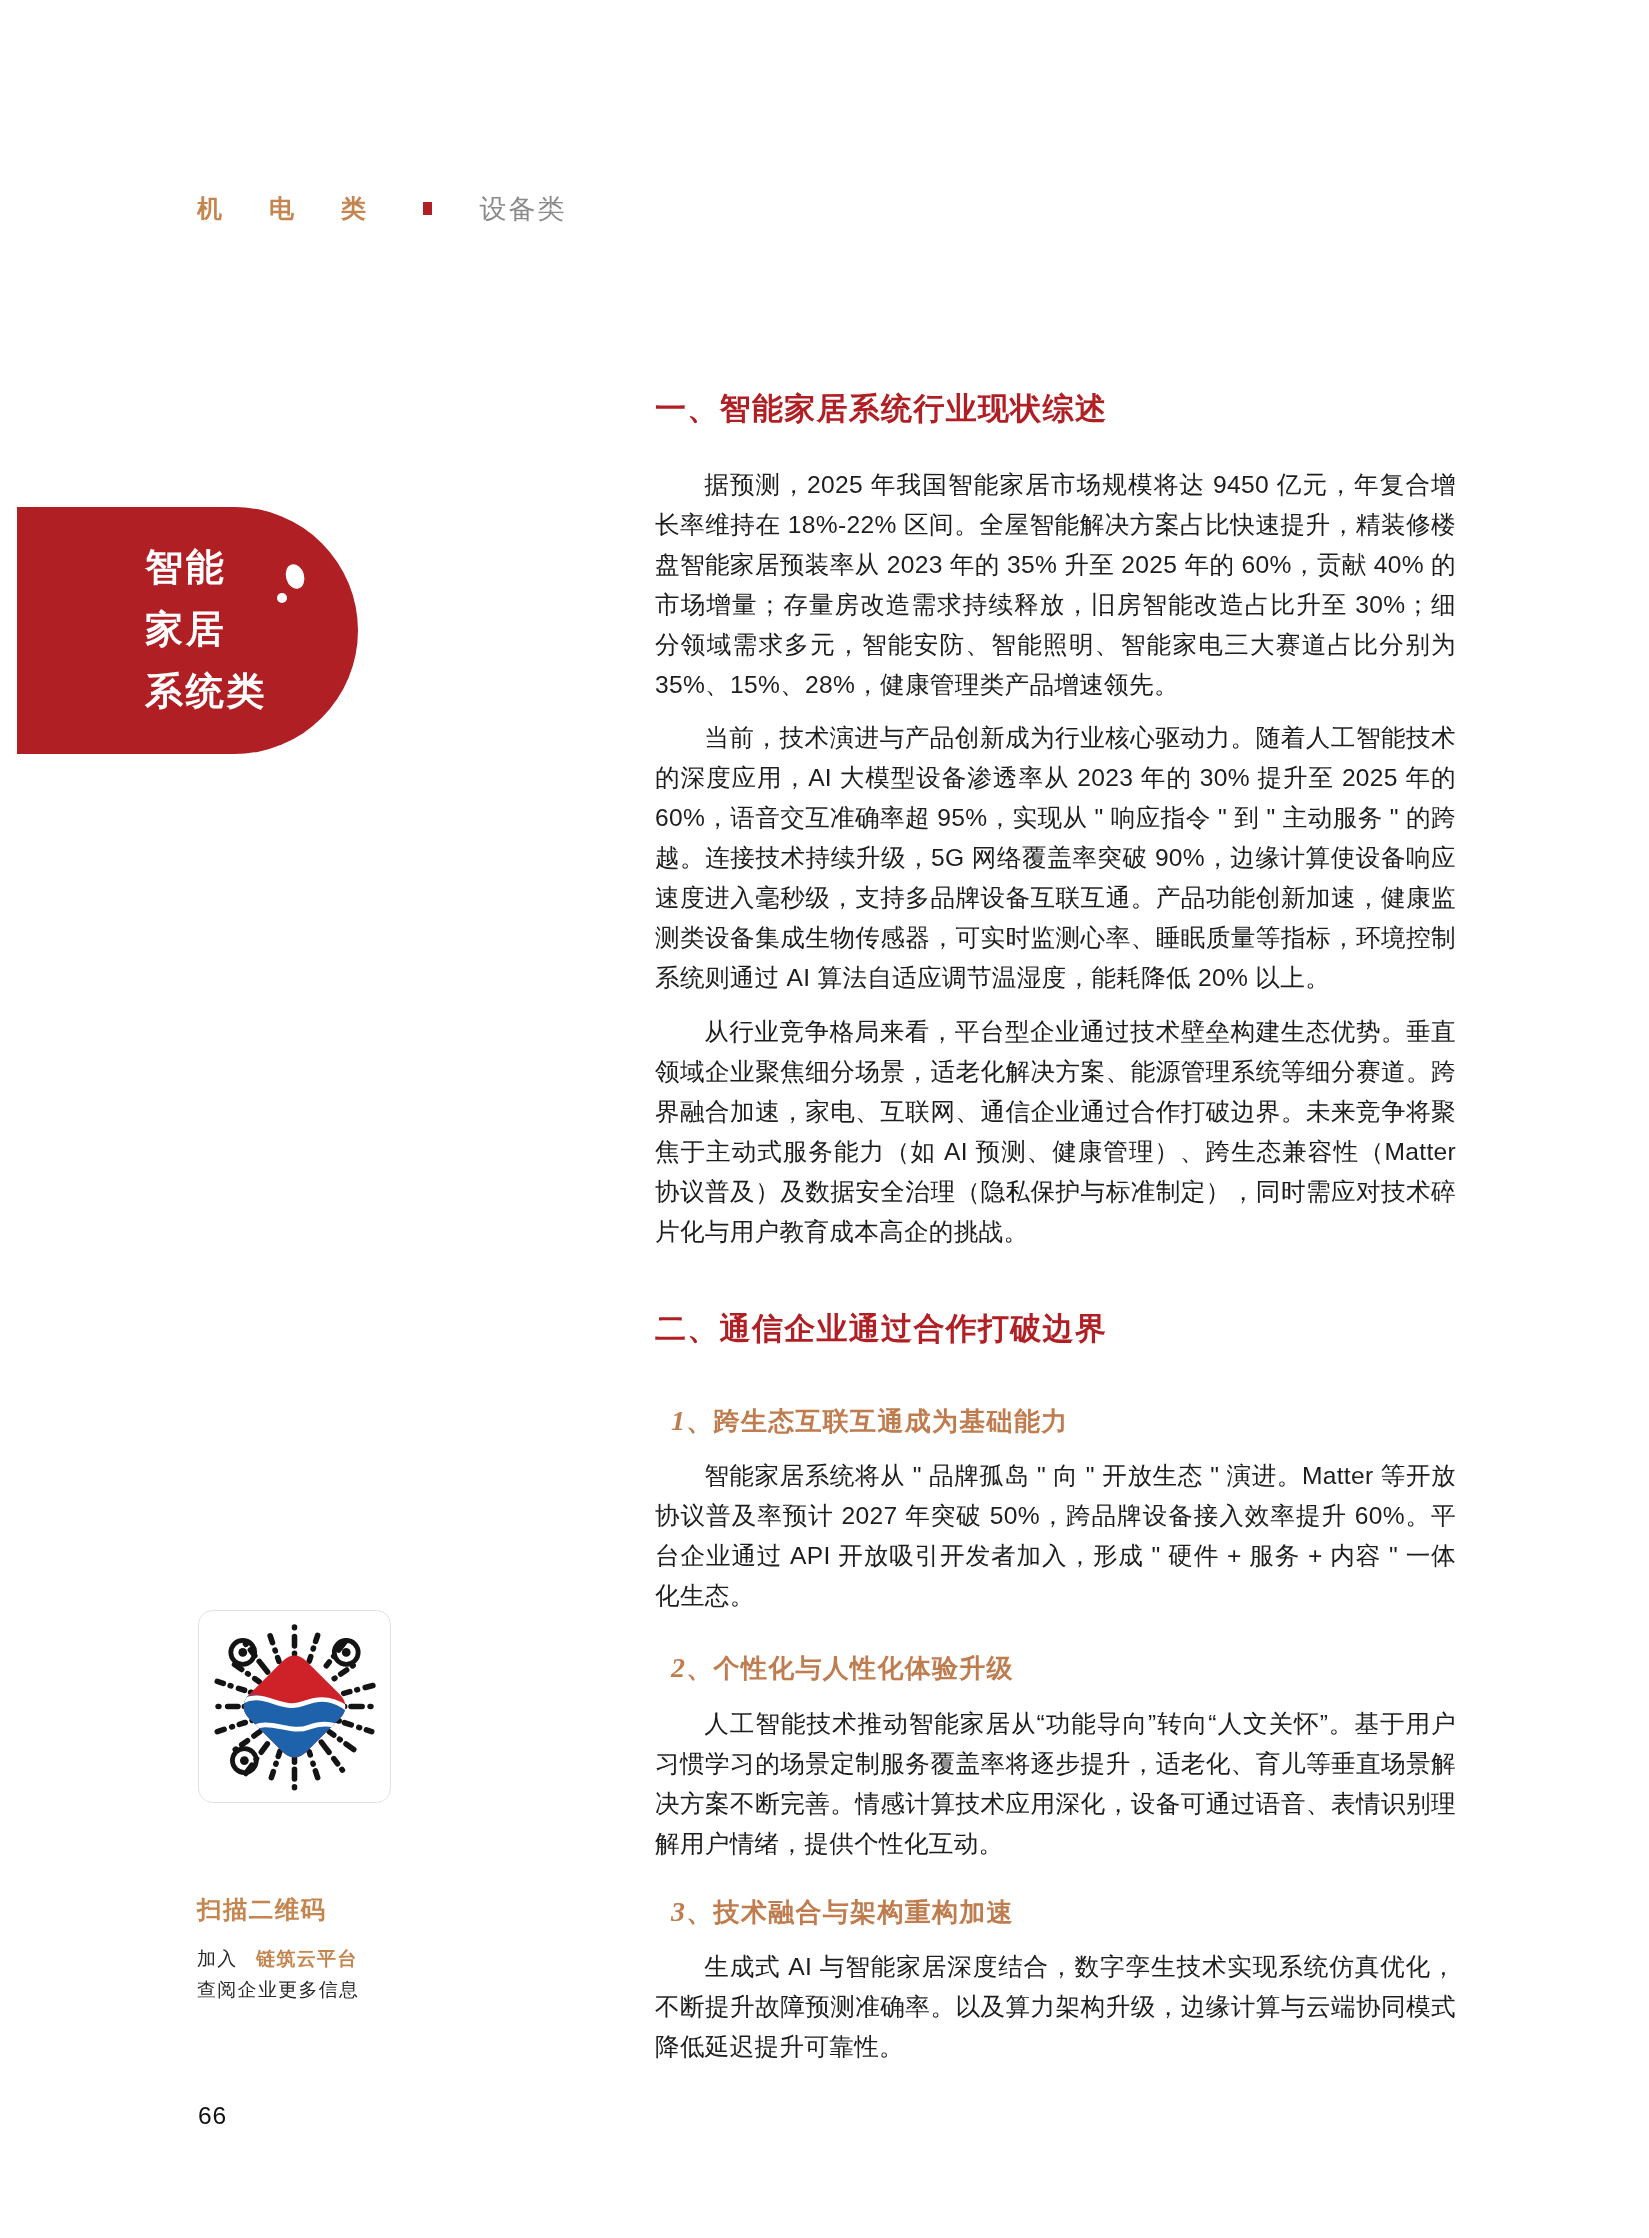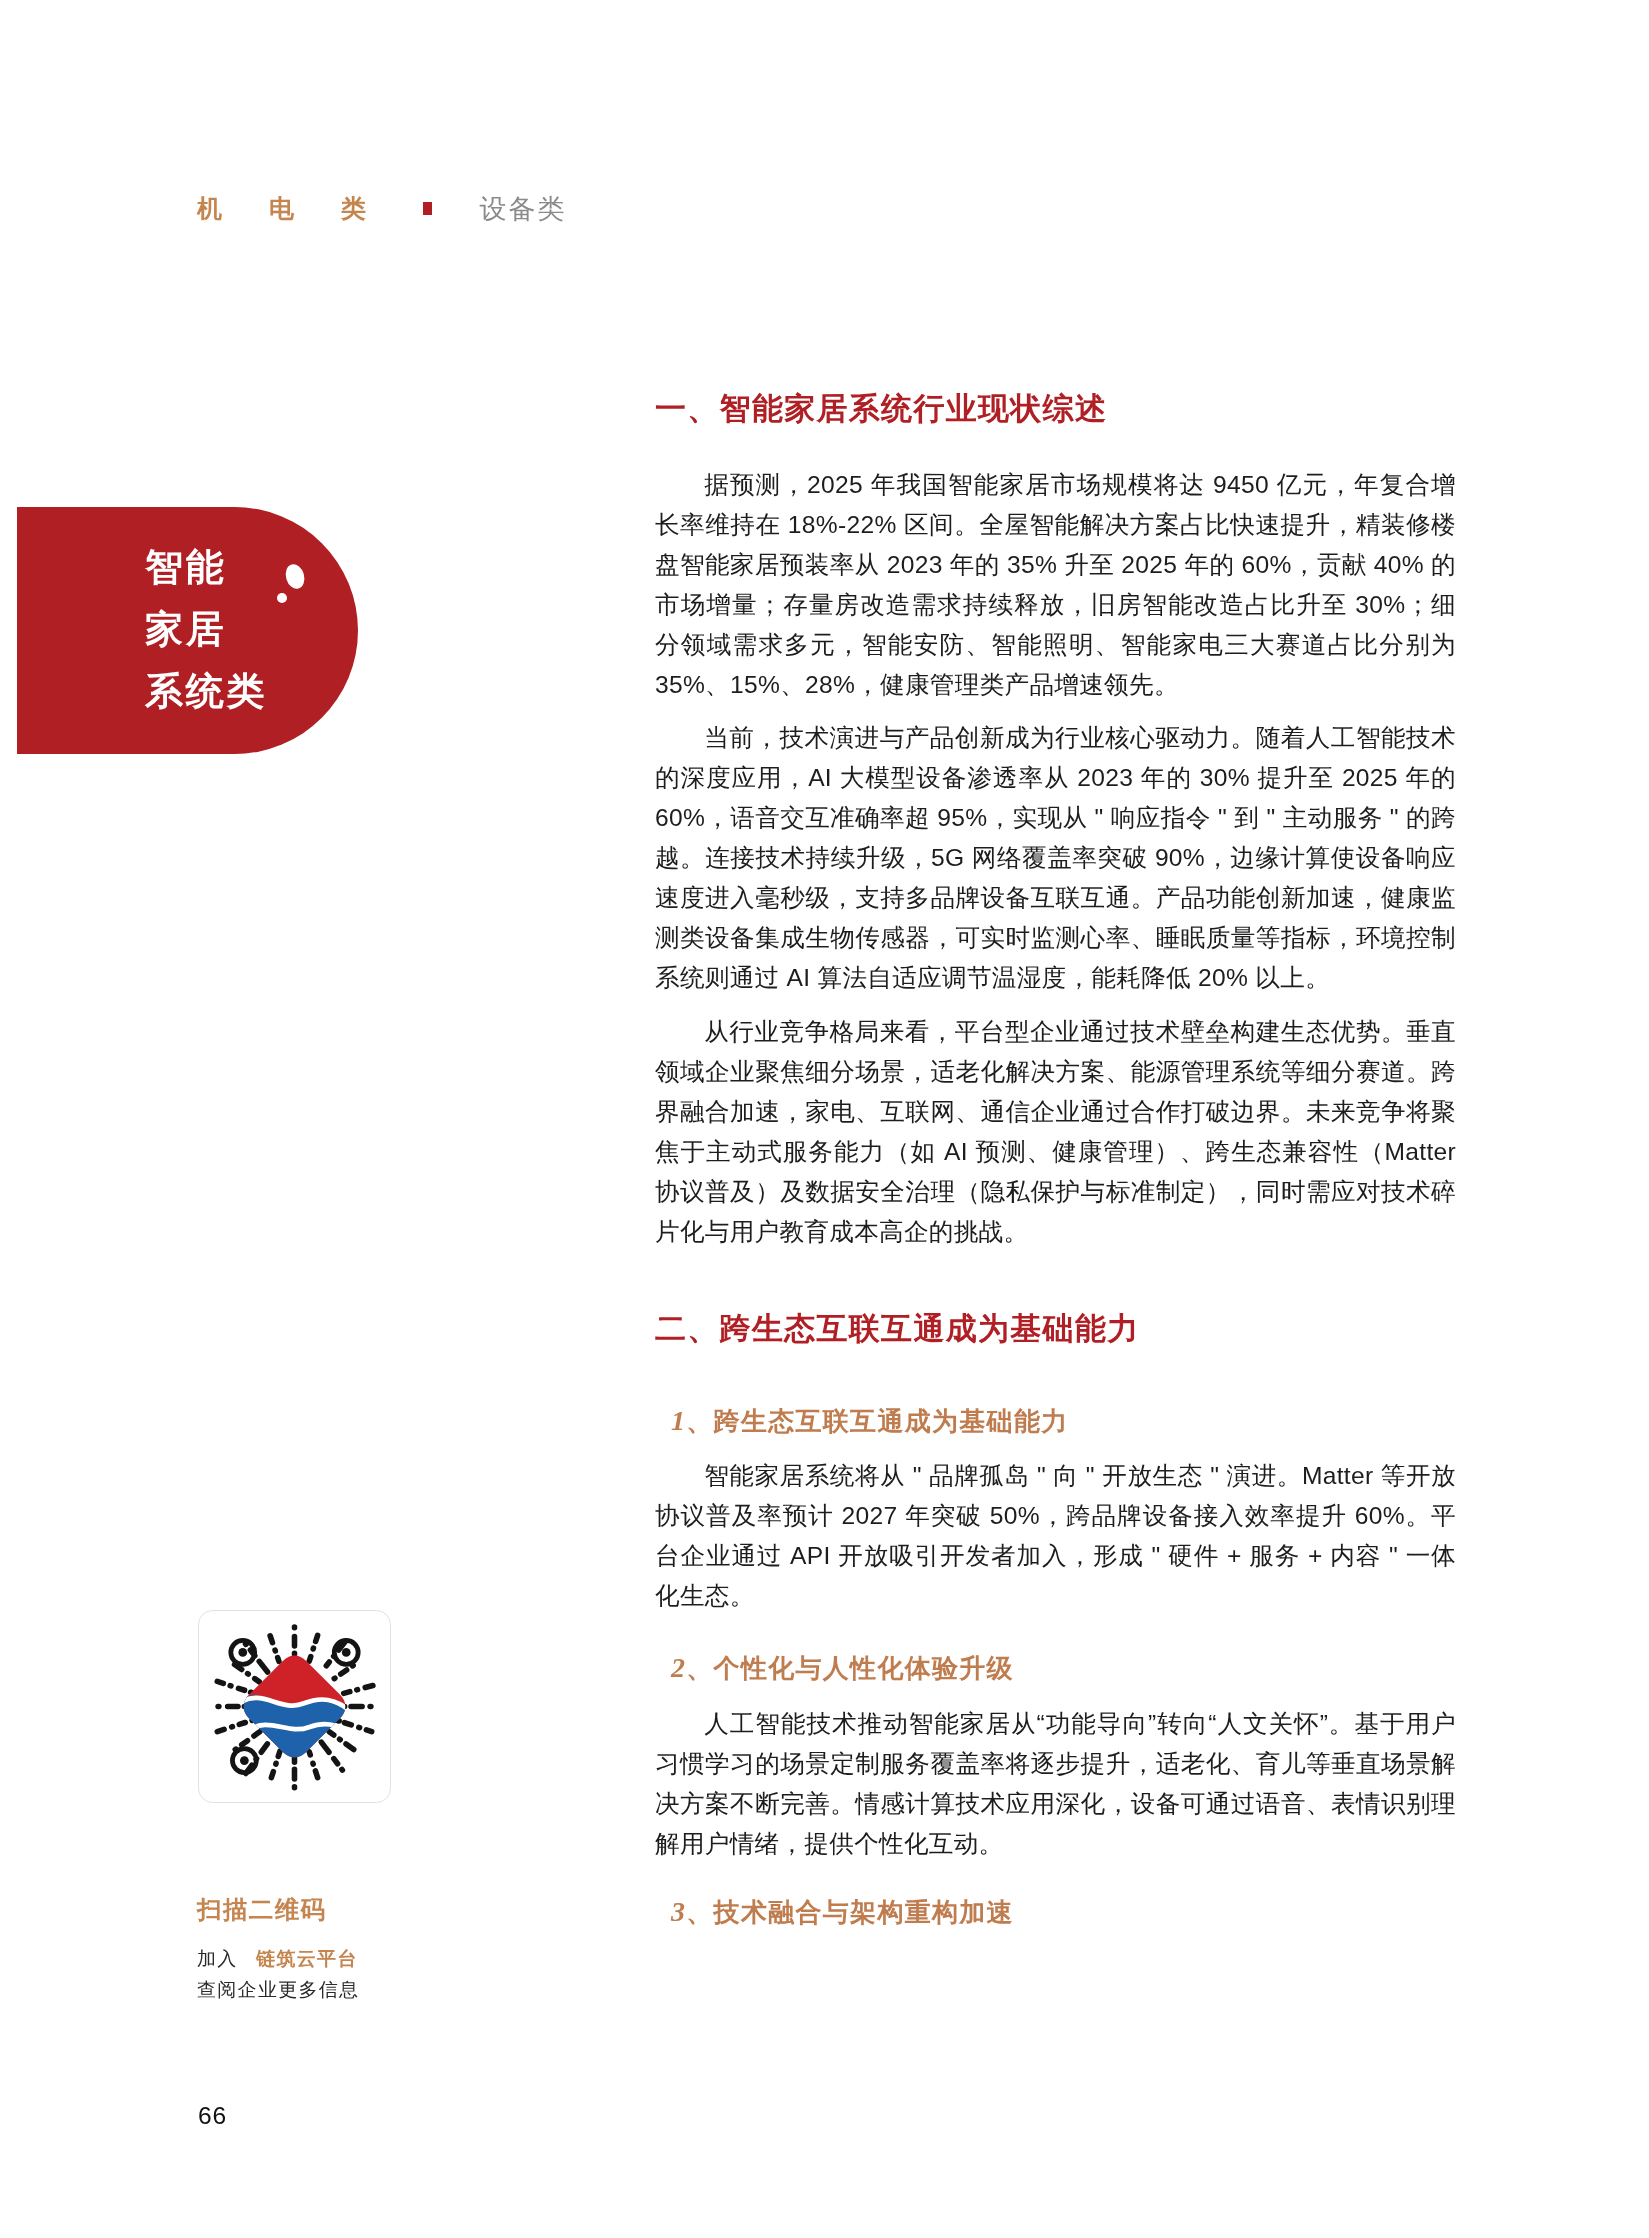--- a/index.html
+++ b/index.html
@@ -116,29 +116,30 @@
     <span class="banner-dot-small"></span>
   </div>
 
   <div class="main">
 
     <h1 class="h-section">一、智能家居系统行业现状综述</h1>
     <p class="first">据预测，2025 年我国智能家居市场规模将达 9450 亿元，年复合增长率维持在 18%-22% 区间。全屋智能解决方案占比快速提升，精装修楼盘智能家居预装率从 2023 年的 35% 升至 2025 年的 60%，贡献 40% 的市场增量；存量房改造需求持续释放，旧房智能改造占比升至 30%；细分领域需求多元，智能安防、智能照明、智能家电三大赛道占比分别为 35%、15%、28%，健康管理类产品增速领先。</p>
     <p class="follow">当前，技术演进与产品创新成为行业核心驱动力。随着人工智能技术的深度应用，AI 大模型设备渗透率从 2023 年的 30% 提升至 2025 年的 60%，语音交互准确率超 95%，实现从 " 响应指令 " 到 " 主动服务 " 的跨越。连接技术持续升级，5G 网络覆盖率突破 90%，边缘计算使设备响应速度进入毫秒级，支持多品牌设备互联互通。产品功能创新加速，健康监测类设备集成生物传感器，可实时监测心率、睡眠质量等指标，环境控制系统则通过 AI 算法自适应调节温湿度，能耗降低 20% 以上。</p>
     <p class="follow">从行业竞争格局来看，平台型企业通过技术壁垒构建生态优势。垂直领域企业聚焦细分场景，适老化解决方案、能源管理系统等细分赛道。跨界融合加速，家电、互联网、通信企业通过合作打破边界。未来竞争将聚焦于主动式服务能力（如 AI 预测、健康管理）、跨生态兼容性（Matter 协议普及）及数据安全治理（隐私保护与标准制定），同时需应对技术碎片化与用户教育成本高企的挑战。</p>
 
-    <h1 class="h-section second">二、跨生态互联互通成为基础能力</h1>
+    <h1 class="h-section second">二、通信企业通过合作打破边界</h1>
 
     <h2 class="h-sub g1"><span class="sub-num">1</span><span>、跨生态互联互通成为基础能力</span></h2>
     <p class="subpara">智能家居系统将从 " 品牌孤岛 " 向 " 开放生态 " 演进。Matter 等开放协议普及率预计 2027 年突破 50%，跨品牌设备接入效率提升 60%。平台企业通过 API 开放吸引开发者加入，形成 " 硬件 + 服务 + 内容 " 一体化生态。</p>
 
     <h2 class="h-sub g2"><span class="sub-num">2</span><span>、个性化与人性化体验升级</span></h2>
     <p class="subpara">人工智能技术推动智能家居从“功能导向”转向“人文关怀”。基于用户习惯学习的场景定制服务覆盖率将逐步提升，适老化、育儿等垂直场景解决方案不断完善。情感计算技术应用深化，设备可通过语音、表情识别理解用户情绪，提供个性化互动。</p>
 
     <h2 class="h-sub g3"><span class="sub-num">3</span><span>、技术融合与架构重构加速</span></h2>
+    <p class="subpara">生成式 AI 与智能家居深度结合，数字孪生技术实现系统仿真优化，不断提升故障预测准确率。以及算力架构升级，边缘计算与云端协同模式降低延迟提升可靠性。</p>
 
   </div>
 
   <div class="qr-card">
     <svg viewBox="0 0 240 240">
 
       <g stroke="#141414" stroke-width="7" stroke-linecap="round" fill="none">
         <line x1="120" y1="20" x2="120" y2="66" stroke-dasharray="1 11 12 9 1 10" transform="rotate(0 120 120)"></line>
         <line x1="120" y1="26" x2="120" y2="66" stroke-dasharray="8 9 1 10 6" transform="rotate(18 120 120)"></line>
         <line x1="120" y1="16" x2="120" y2="64" stroke-dasharray="14 9 1 9 6" transform="rotate(38 120 120)"></line>

